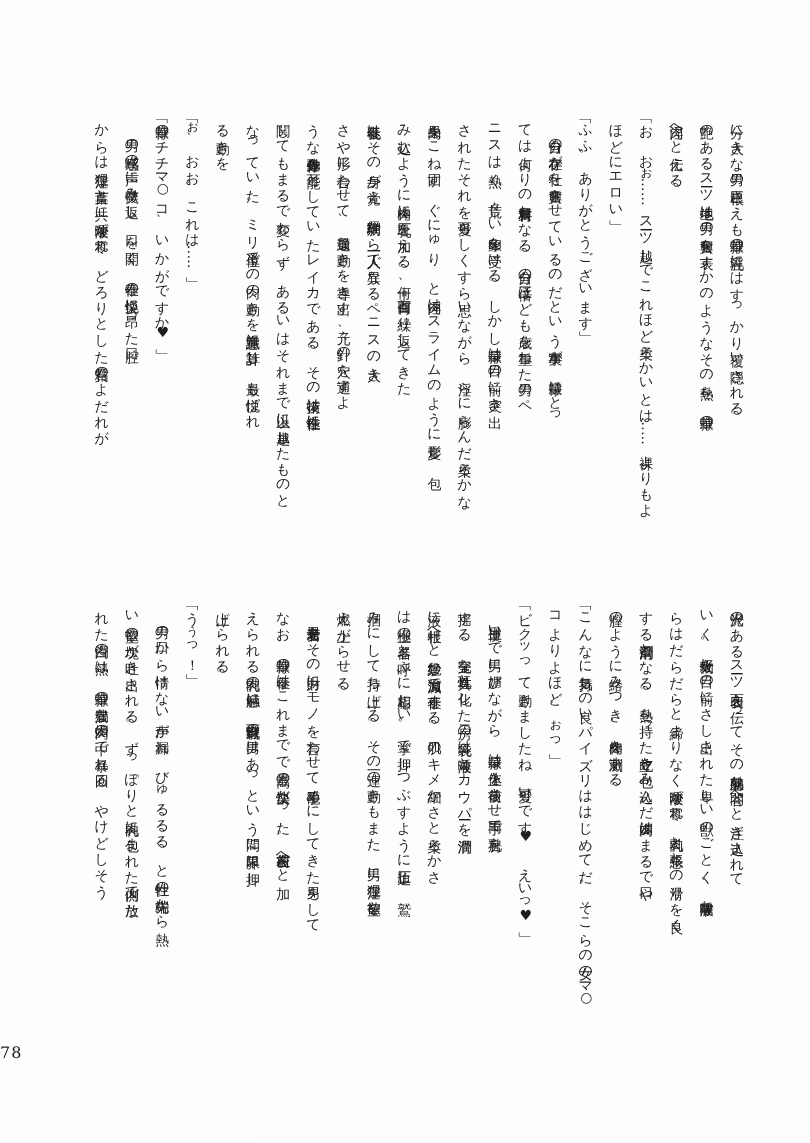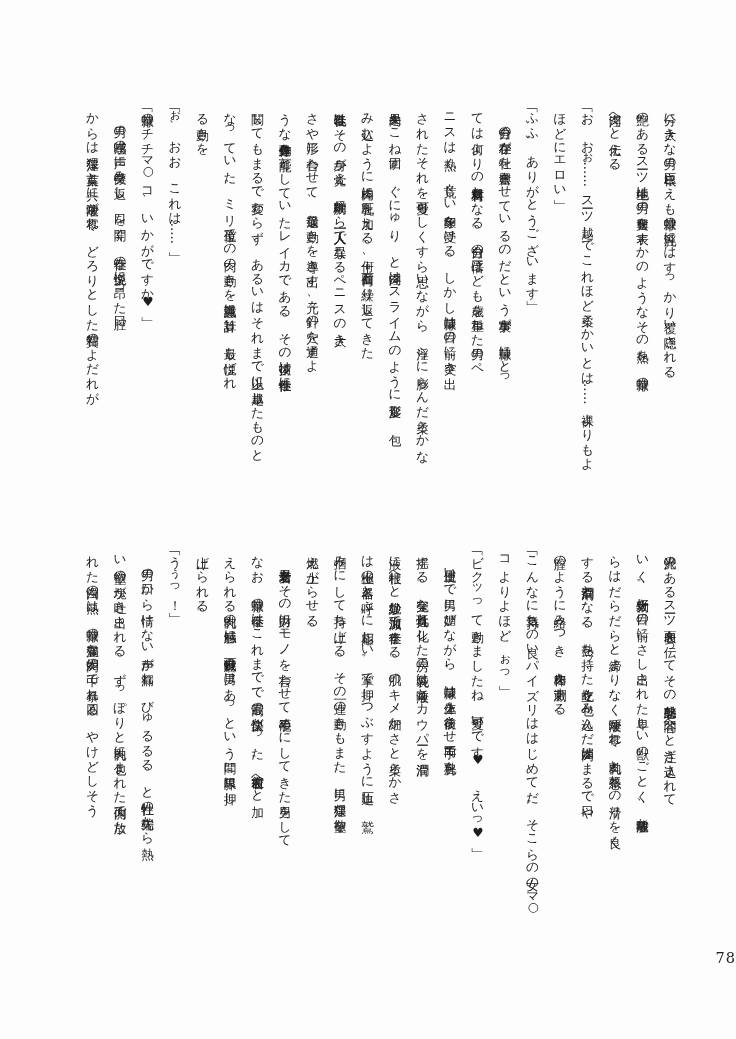--- a/index.html
+++ b/index.html
@@ -32,21 +32,21 @@
     margin: 0;
     padding: 0;
   }
   #block-top    { top: 104px; }
   #block-bottom { top: 547px; }
   .page-number {
     position: absolute;
     top: 950px;
     left: 0;
     width: 100%;
-    text-align: right;
+    text-align: left;
     font-size: 14.5px;
     letter-spacing: 1px;
     color: #1d1d1d;
   }
 </style>
 </head>
 <body>
 
 <div class="page">
   <section class="tblock" id="block-top">

